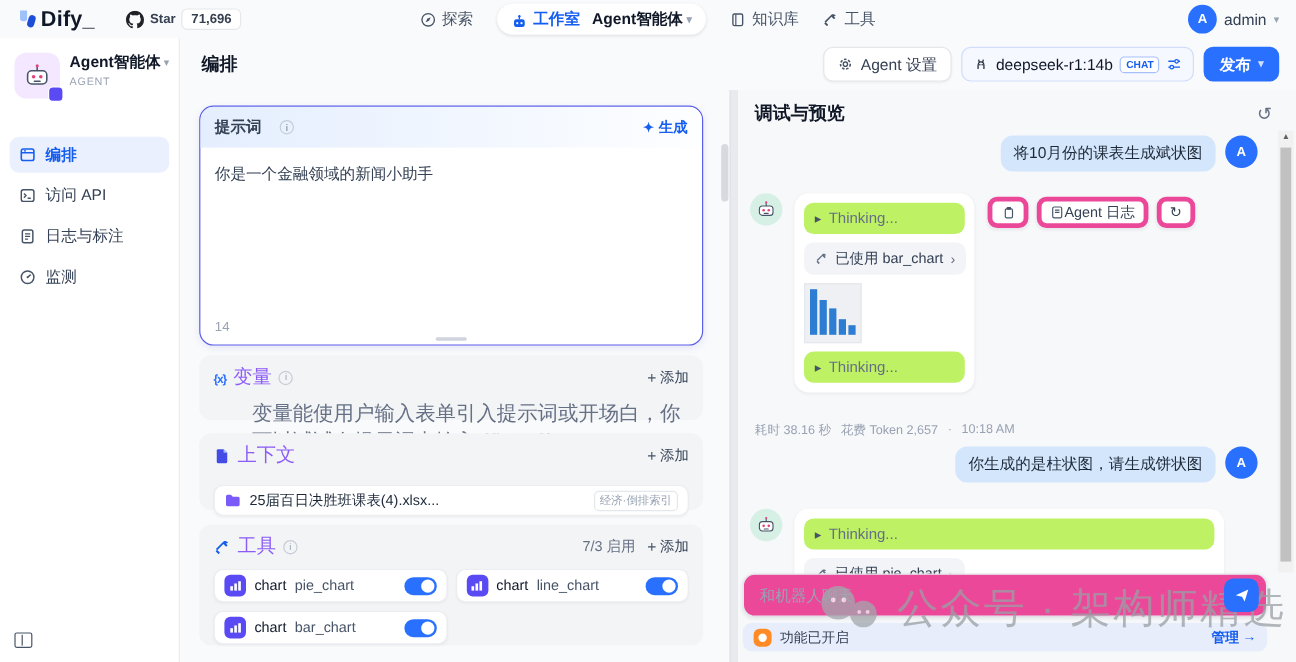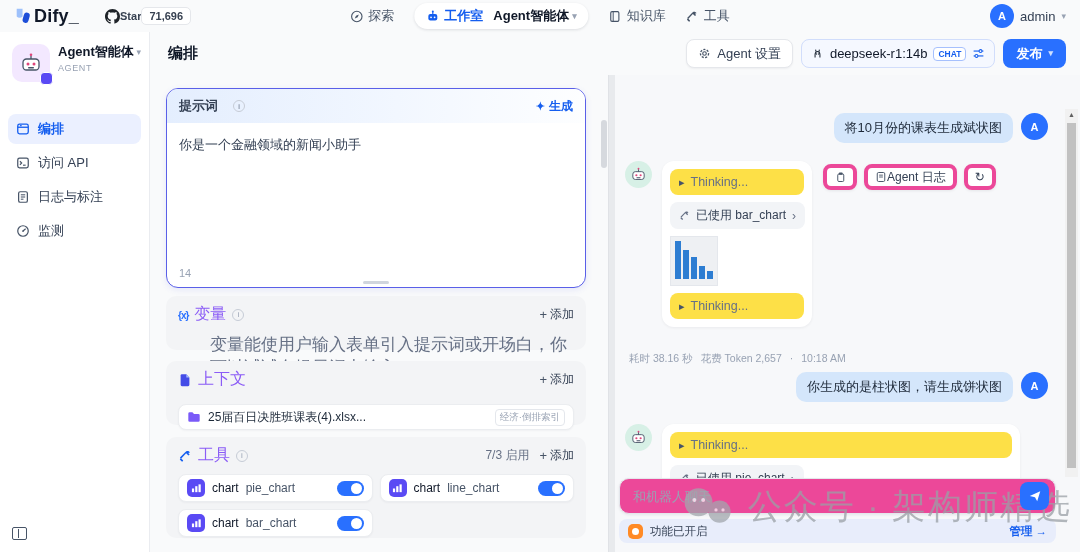--- a/index.html
+++ b/index.html
@@ -5,27 +5,27 @@
   * { margin:0; padding:0; box-sizing:border-box; }
   html,body { width:1080px; height:552px; overflow:hidden; }
   body { font-family:"Liberation Sans", sans-serif; background:#f9fafb; color:#1f2937; position:relative; font-size:13px; }
   svg { display:block; }
 
   
   .topbar { position:absolute; left:0; top:0; width:1080px; height:32px; background:#f9fafb; display:flex; align-items:center; padding:0 14px; }
   .logo { display:flex; align-items:center; gap:2px; }
   .logo-word { font-size:18px; font-weight:bold; color:#101828; letter-spacing:0.2px; }
   .logo-word .u { color:#101828; }
-  .gh { display:flex; align-items:center; margin-left:26px; }
+  .gh { display:flex; align-items:center; gap:5px; margin-left:26px; }
   .gh-star { font-size:11px; font-weight:bold; color:#374151; }
   .gh-count { font-size:11px; font-weight:bold; color:#374151; background:#fff; border:1px solid #e5e7eb; border-radius:5px; padding:2px 7px; }
   .topnav { position:absolute; left:50%; top:0; height:32px; transform:translateX(-50%); display:flex; align-items:center; gap:20px; }
   .nav-item { display:flex; align-items:center; gap:5px; color:#475467; font-size:13px; cursor:pointer; }
   .nav-pill { display:flex; align-items:center; gap:10px; background:#fff; border-radius:999px; padding:4px 12px; box-shadow:0 1px 3px rgba(16,24,40,.12); }
-  .nav-studio { color:#155eef; font-weight:bold; display:flex; gap:5px; align-items:center; }
+  .nav-studio { color:#155eef; font-weight:bold; display:flex; gap:5px; align-items:flex-end; }
   .nav-app { color:#101828; font-weight:bold; display:flex; gap:3px; align-items:center; }
   .chev { font-size:9px; color:#98a2b3; line-height:1; }
   .account { position:absolute; right:14px; top:0; height:32px; display:flex; align-items:center; gap:6px; }
   .avatar { width:24px; height:24px; border-radius:50%; background:#2970ff; color:#fff; font-size:11px; font-weight:bold; display:flex; align-items:center; justify-content:center; }
   .account-name { font-size:13px; color:#344054; }
 
   
   .sidebar { position:absolute; left:0; top:32px; width:150px; height:520px; background:#fff; border-right:1px solid #eaecf0; }
   .app-head { display:flex; align-items:flex-start; gap:8px; padding:12px 10px 10px 12px; position:relative; }
   .app-icon { width:38px; height:38px; border-radius:10px; background:#f3e8ff; display:flex; align-items:center; justify-content:center; position:relative; flex:none; }
@@ -95,21 +95,21 @@
   .reset-icon { margin-left:auto; font-size:15px; color:#667085; cursor:pointer; }
   .chat { position:absolute; left:0; right:18px; top:34px; height:370px; }
 
   .msg-user { position:absolute; right:14px; display:flex; align-items:flex-start; gap:8px; }
   .bubble { background:#d4e6fb; border-radius:10px; padding:6px 11px; font-size:13px; color:#1d2939; }
   .msg-user .avatar { width:27px; height:27px; }
   .bot-avatar { width:27px; height:27px; border-radius:50%; background:#d7f0e6; display:flex; align-items:center; justify-content:center; flex:none; }
 
   .bot1 { position:absolute; left:10px; top:52px; display:flex; gap:10px; }
   .bot-card { background:#fff; border-radius:12px; padding:8px; box-shadow:0 1px 3px rgba(16,24,40,.06); display:flex; flex-direction:column; gap:7px; }
-  .think-bar { background:#fde047; border-radius:8px; padding:6px 9px; font-size:12.5px; color:#667085; display:flex; align-items:center; gap:6px; cursor:pointer; }
+  .think-bar { background:#bef264; border-radius:8px; padding:6px 9px; font-size:12.5px; color:#667085; display:flex; align-items:center; gap:6px; cursor:pointer; }
   .i-caret::before { content:"\25B8"; color:#475467; font-size:11px; }
   .tool-used { background:#f2f4f7; border-radius:8px; padding:5px 9px; font-size:12px; color:#344054; display:flex; align-items:center; gap:6px; cursor:pointer; width:max-content; }
   .i-chev-right::before { content:"\203A"; color:#667085; font-size:12px; }
   .mini-chart { width:48px; height:50px; background:#eef0f3; border:1px solid #e4e7ec; display:flex; align-items:flex-end; gap:2px; padding:4px 4px 6px; cursor:pointer; }
   .mini-chart span { flex:1; background:#2d7dd2; }
   .msg-toolbar { position:absolute; left:208px; top:55px; display:flex; align-items:center; gap:7px; }
   .tb-btn { background:#fff; border:4px solid #ec4899; border-radius:8px; height:26px; display:flex; align-items:center; padding:0 7px; font-size:12px; color:#344054; box-shadow:0 1px 3px rgba(16,24,40,.08); cursor:pointer; }
   .stats { position:absolute; left:14px; top:243px; font-size:10.5px; color:#98a2b3; display:flex; gap:8px; }
   .user2 { top:263px; }
   .bot2 { position:absolute; left:10px; top:315px; display:flex; gap:10px; }
@@ -443,20 +443,24 @@
           </span>
       </div>
     </div>
   </div>
 </div>
 
 <div class="editor-scroll-thumb"></div>
 <div class="gutter"></div>
 
 <div class="debug">
+  <div class="debug-head">
+    <span class="debug-title">调试与预览</span>
+    <span class="reset-icon i-reset"></span>
+  </div>
 
   <div class="chat">
 
     <div class="msg-user" style="top:4px;">
       <span class="bubble">将10月份的课表生成斌状图</span>
       <div class="avatar">A</div>
     </div>
 
     <div class="bot1">
       <div class="bot-avatar">

